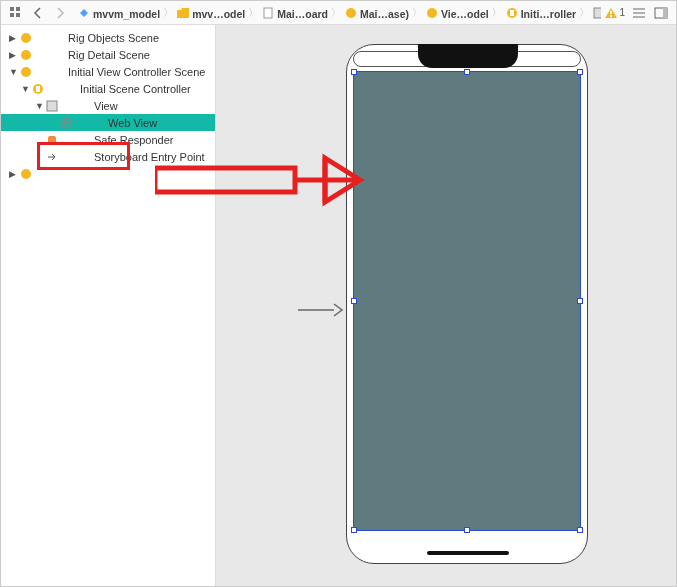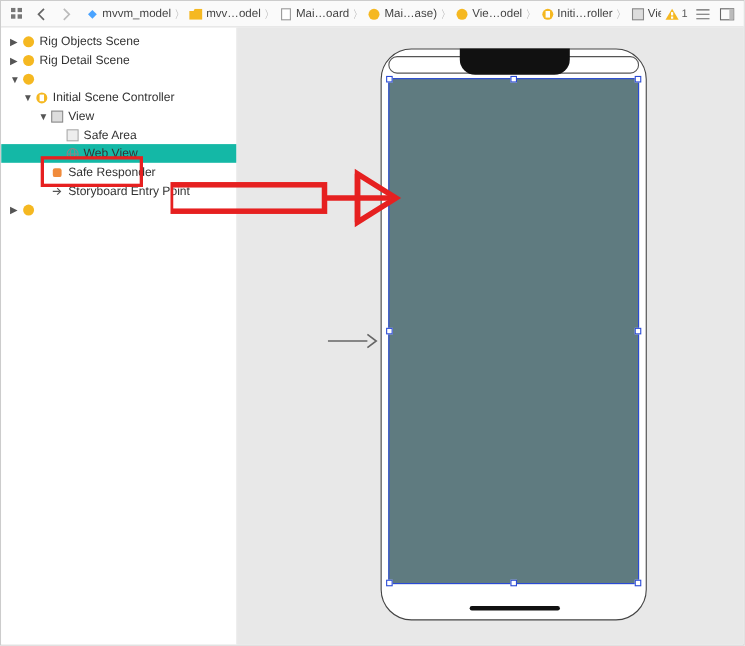--- a/index.html
+++ b/index.html
@@ -4,35 +4,35 @@
   <style>
     * { box-sizing: border-box; margin: 0; padding: 0; }
     body { font-family: -apple-system, "Helvetica Neue", Arial, sans-serif; font-size: 11px; color: #333; width: 677px; height: 587px; overflow: hidden; background: #fff; }
     .container { display: flex; flex-direction: column; width: 677px; height: 587px; border: 1px solid #ccc; }
 
     
     .toolbar { height: 24px; display: flex; align-items: center; border-bottom: 1px solid #ddd; background: #fafafa; padding: 0 4px; overflow: hidden; white-space: nowrap; }
     .tool-btn { width: 20px; height: 20px; display: inline-flex; align-items: center; justify-content: center; color: #555; margin: 0 1px; cursor: pointer; }
     .tool-btn svg { display: block; }
     .breadcrumb { display: flex; align-items: center; overflow: hidden; flex: 1; margin-left: 4px; }
-    .crumb { display: inline-flex; align-items: flex-start; padding: 0 2px; font-size: 10.5px; white-space: nowrap; color: #444; cursor: pointer; }
+    .crumb { display: inline-flex; align-items: flex-end; padding: 0 2px; font-size: 10.5px; white-space: nowrap; color: #444; cursor: pointer; font-weight: bold; }
     .crumb .ic { width: 14px; height: 14px; margin-right: 2px; display: inline-flex; align-items: center; justify-content: center; }
     .crumb-sep { color: #aaa; margin: 0 1px; font-size: 10px; }
     .right-tools { display: flex; align-items: center; margin-left: auto; }
 
     
     .body { flex: 1; display: flex; overflow: hidden; }
 
     
     .outline { width: 215px; border-right: 1px solid #ddd; background: #fff; padding-top: 4px; overflow: hidden; }
     .scene-item { display: flex; align-items: center; height: 17px; padding-left: 8px; font-size: 11px; cursor: default; }
     .scene-item.sel { background: #14b8a6; }
     .tri { width: 10px; font-size: 9px; color: #555; }
     .ic { width: 14px; height: 14px; display: inline-flex; align-items: center; justify-content: center; margin-right: 3px; }
-    .scene-label { white-space: nowrap; }
+    .scene-label { white-space: nowrap; margin-left: 32px; }
     .highlight-box { position: absolute; border: 3px solid #e62020; pointer-events: none; }
 
     
     .canvas { flex: 1; background: #e8e8e8; position: relative; overflow: hidden; }
     .device { position: absolute; width: 242px; height: 520px; left: 130px; top: 19px; background: #fff; border: 1px solid #444; border-radius: 28px; }
     .notch { position: absolute; width: 100px; height: 24px; background: #111; left: 71px; top: -1px; border-bottom-left-radius: 14px; border-bottom-right-radius: 14px; }
     .top-btn { position: absolute; top: 6px; width: 82px; height: 16px; border: 1px solid #555; border-radius: 8px; background: #fff; }
     .top-btn.left { left: 6px; }
     .top-btn.right { right: 6px; }
     .webview { position: absolute; left: 6px; top: 26px; right: 6px; bottom: 32px; background: #5f7b80; border: 1px solid #2a4ad6; }
@@ -188,48 +188,40 @@
       <span class="scene-label">Rig Detail Scene</span>
     </div>
 
     <div class="scene-item l1">
       <span class="tri">▼</span>
       <span class="ic">
             <svg width="12" height="12">
               <circle cx="6" cy="6" r="5" fill="#f5b821"></circle>
             </svg>
           </span>
+      <span class="scene-label">Initial View Controller Scene</span>
     </div>
     <div class="scene-item l2">
       <span class="tri">▼</span>
       <span class="ic">
             <svg width="12" height="12">
               <circle cx="6" cy="6" r="5" fill="#f5b821"></circle>
               <rect x="4" y="3" width="4" height="6" fill="#fff"></rect>
             </svg>
           </span>
       <span class="scene-label">Initial Scene Controller</span>
     </div>
     <div class="scene-item l3">
       <span class="tri">▼</span>
       <span class="ic">
             <svg width="12" height="12">
               <rect x="1" y="1" width="10" height="10" fill="#ddd" stroke="#888"></rect>
             </svg>
           </span>
       <span class="scene-label">View</span>
-    </div>
-    <div class="scene-item l4">
-      <span class="tri"></span>
-      <span class="ic">
-            <svg width="12" height="12">
-              <rect x="1" y="1" width="10" height="10" fill="#eee" stroke="#aaa"></rect>
-            </svg>
-          </span>
-      <span class="scene-label">Safe Area</span>
     </div>
     <div class="scene-item l4 sel">
       <span class="tri"></span>
       <span class="ic">
             <svg width="12" height="12">
               <circle cx="6" cy="6" r="5" fill="none" stroke="#888"></circle>
               <ellipse cx="6" cy="6" rx="2" ry="5" fill="none" stroke="#888"></ellipse>
               <line x1="1" y1="6" x2="11" y2="6" stroke="#888"></line>
             </svg>
           </span>

